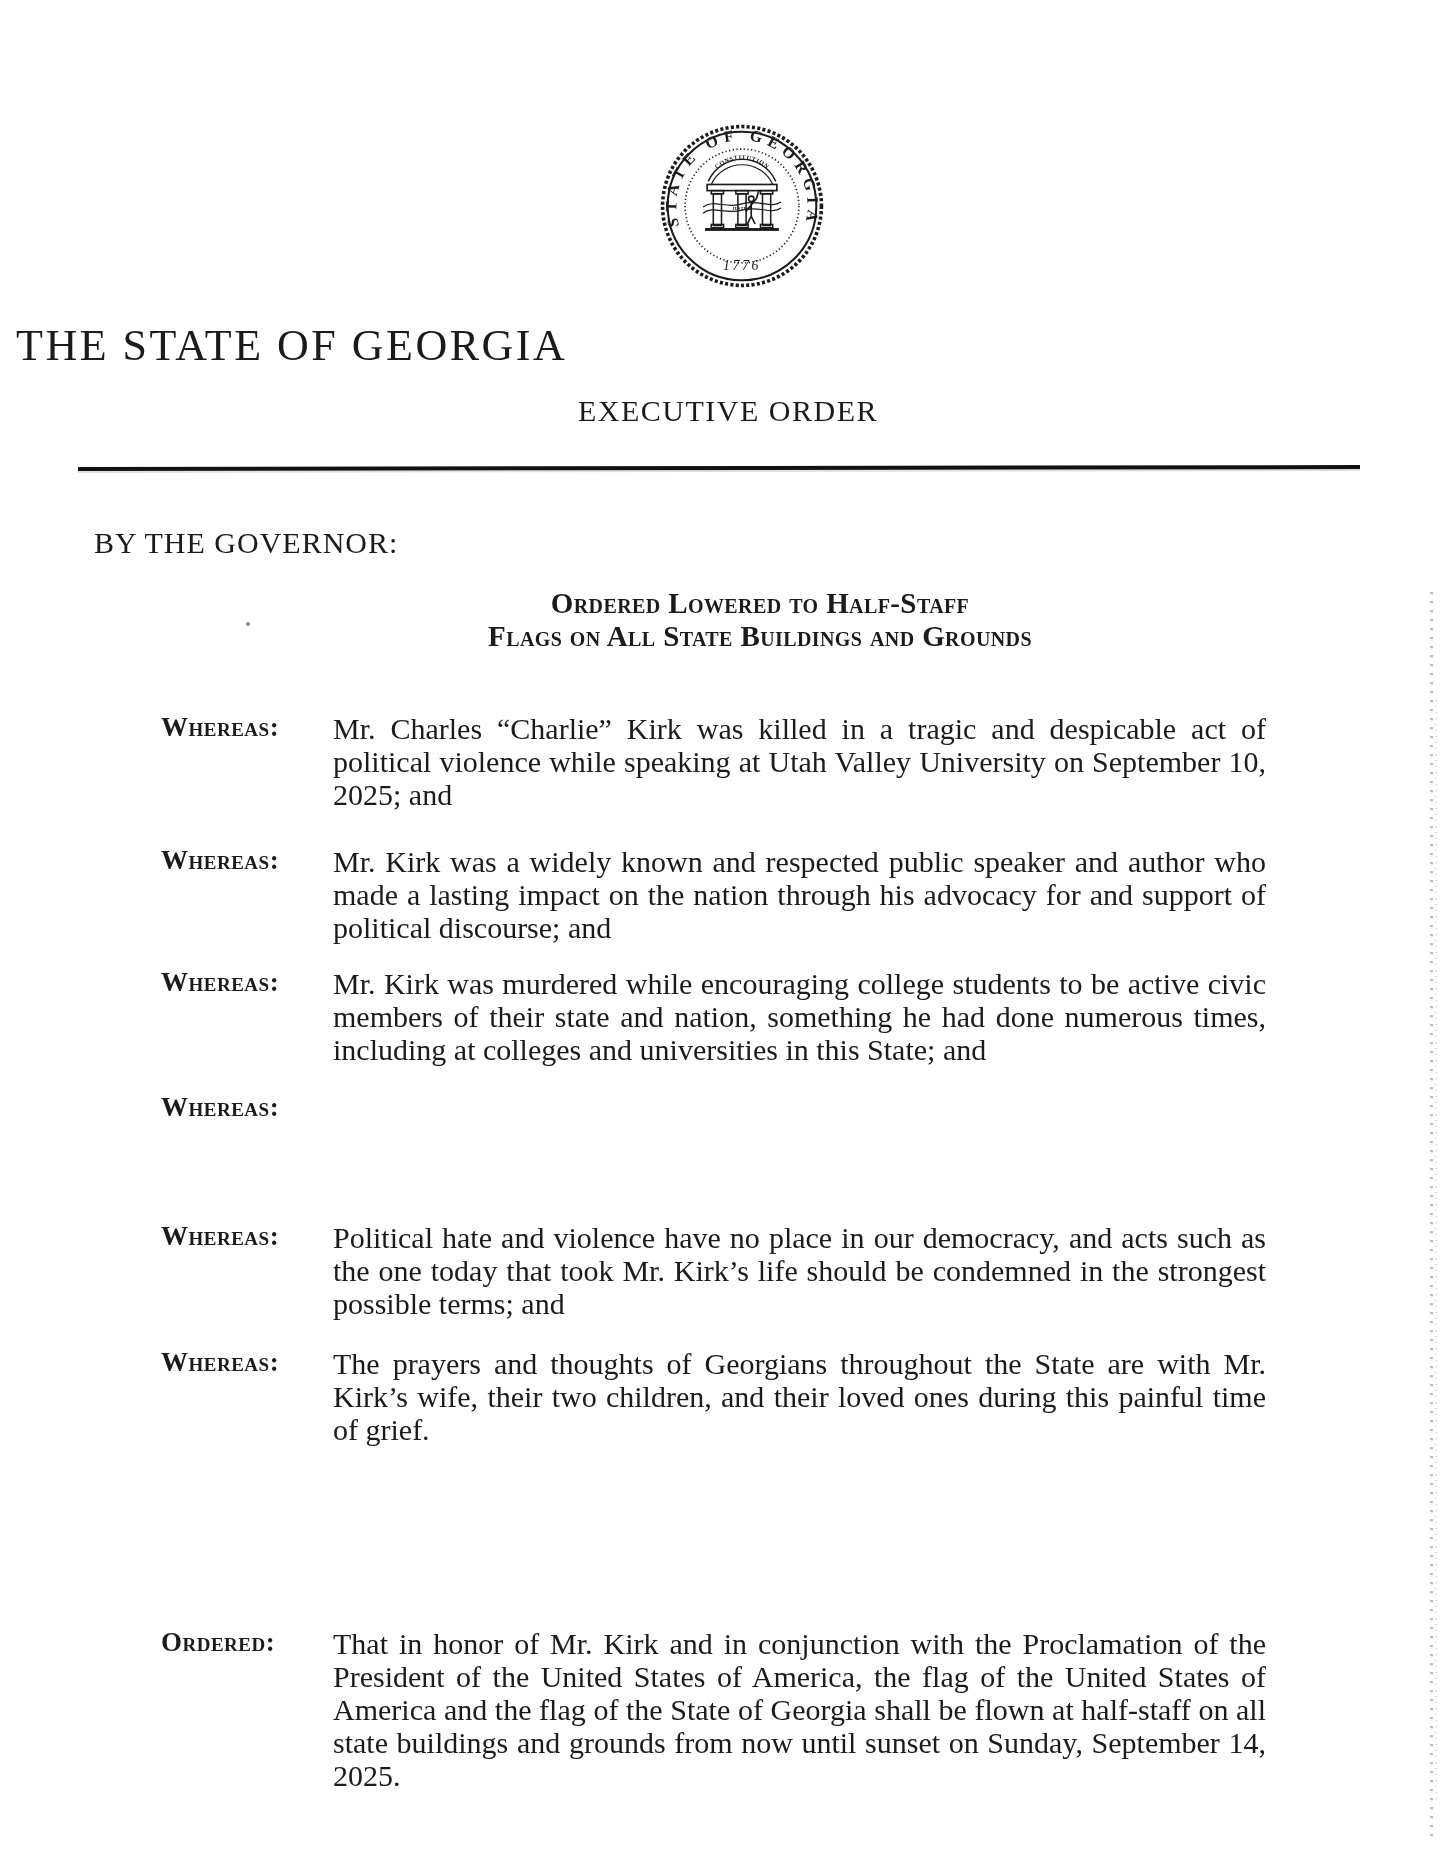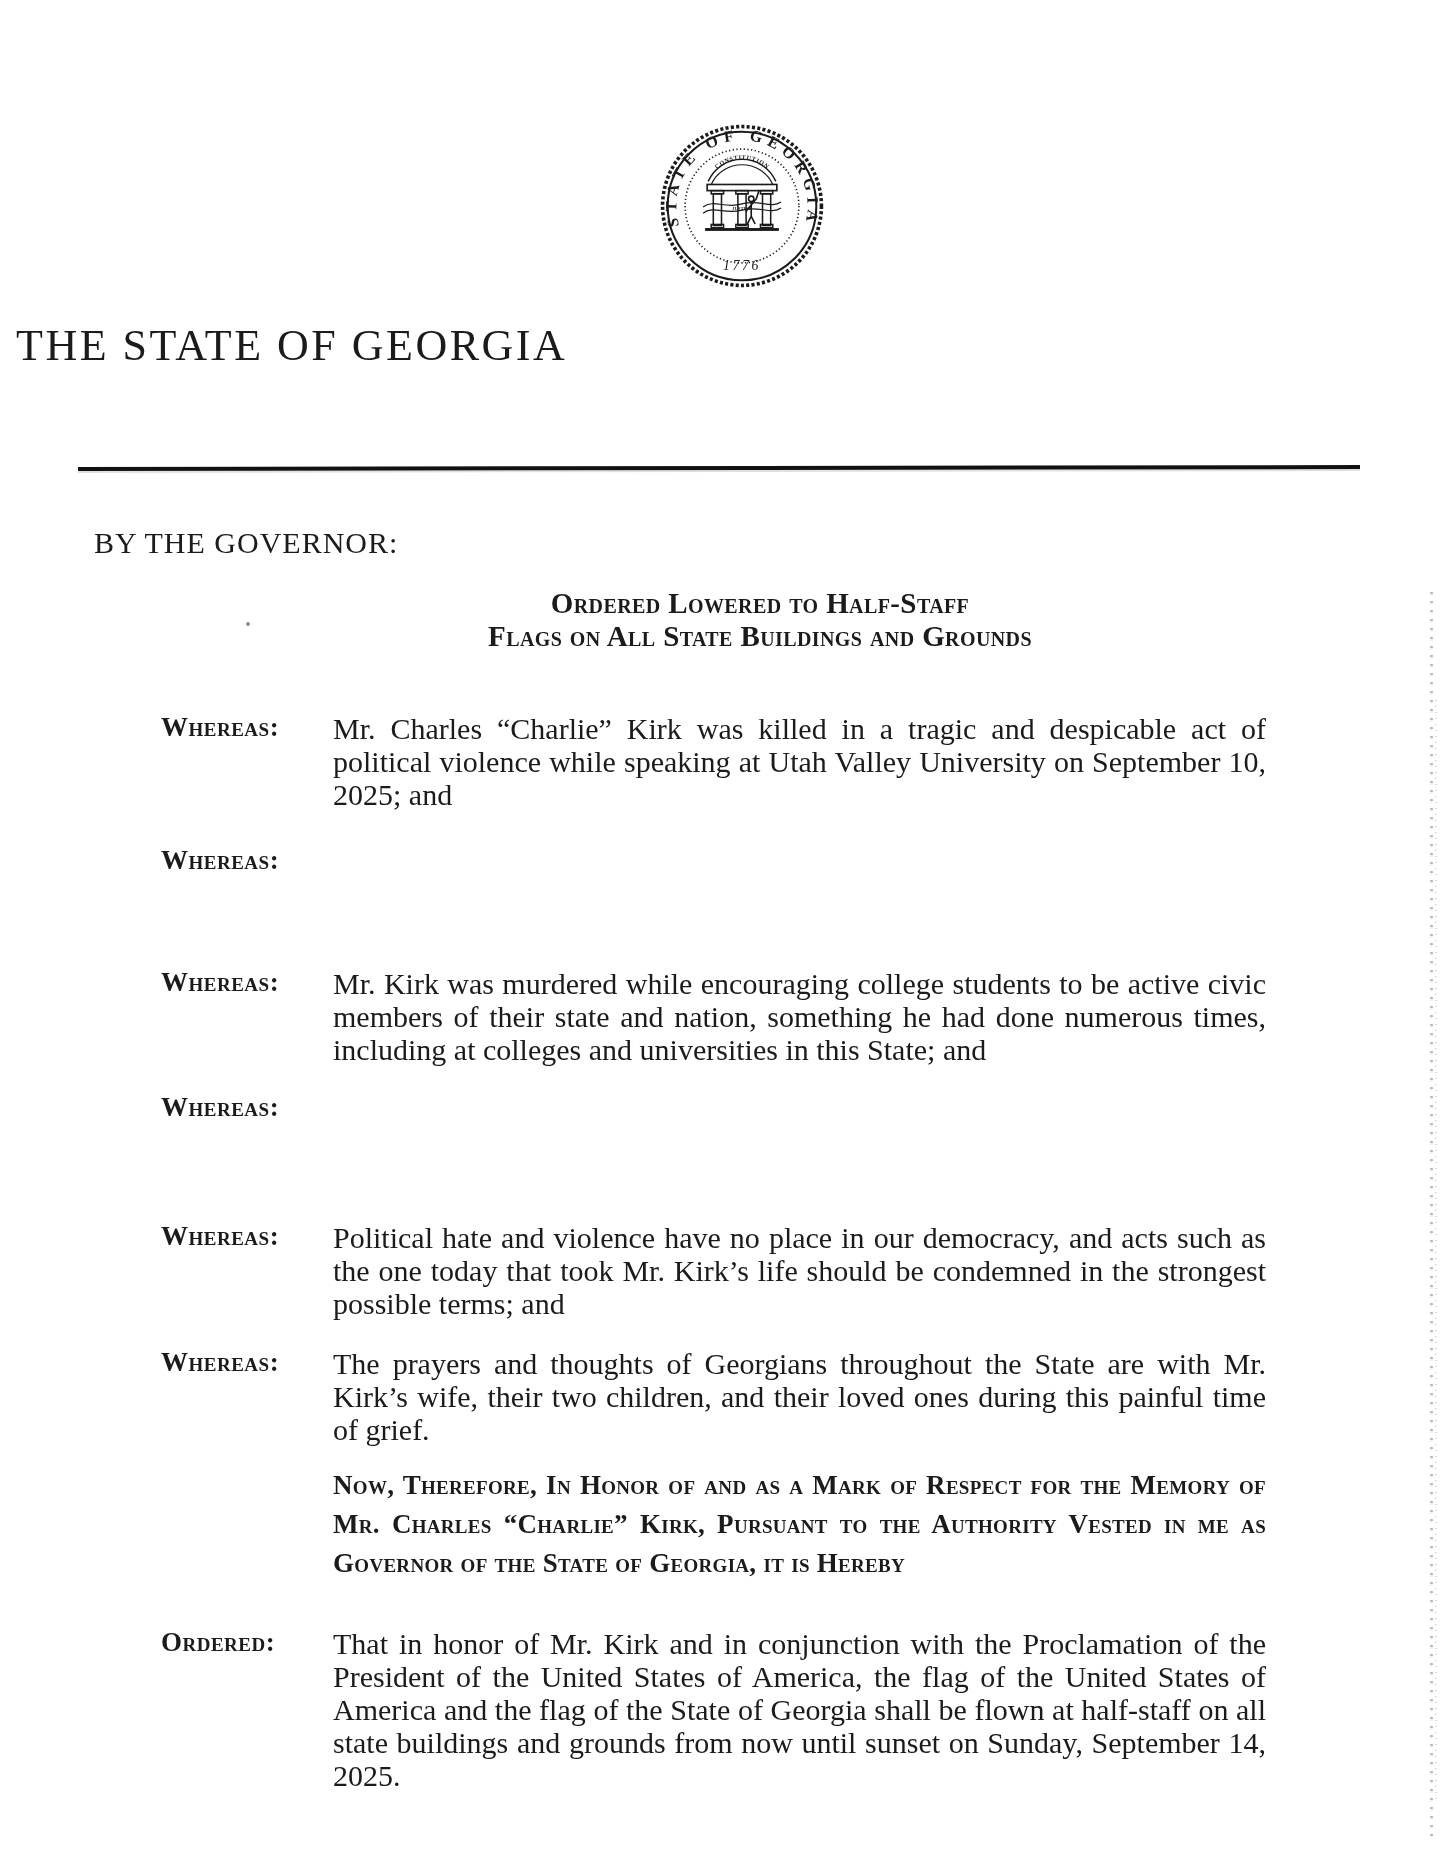--- a/index.html
+++ b/index.html
@@ -114,39 +114,41 @@
     <g class="stroked" stroke-width="1.6" stroke-linecap="round">
       <circle cx="89" cy="74" r="2.6"></circle>
       <path d="M 89,77 L 89,91 M 89,80 L 84,86 M 89,80 L 94,74 M 94,74 L 96.5,66 M 89,91 L 85.5,98 M 89,91 L 92.5,98"></path>
     </g>
 
     <rect x="44" y="102.5" width="72" height="2.8" fill="#1a1a1a"></rect>
     <text x="80" y="143" font-size="13.5" letter-spacing="2.5" text-anchor="middle" font-family="Liberation Serif, DejaVu Serif, serif" font-style="italic">1776</text>
   </svg>
 
   <h1 class="doc-title">THE STATE OF GEORGIA</h1>
+  <h2 class="doc-subtitle">EXECUTIVE ORDER</h2>
 
   <div class="rule"></div>
 
   <p class="byline">BY THE GOVERNOR:</p>
 
   <div class="order-heading">
     <div>Ordered Lowered to Half-Staff</div>
     <div>Flags on All State Buildings and Grounds</div>
   </div>
 
   <div class="noise-dot"></div>
 
   <div class="clause" style="top:712px">
     <span class="clause-label">Whereas:</span>
     <p class="clause-text">Mr. Charles “Charlie” Kirk was killed in a tragic and despicable act of political violence while speaking at Utah Valley University on September 10, 2025; and</p>
   </div>
 
   <div class="clause" style="top:845px">
     <span class="clause-label">Whereas:</span>
+    <p class="clause-text">Mr. Kirk was a widely known and respected public speaker and author who made a lasting impact on the nation through his advocacy for and support of political discourse; and</p>
   </div>
 
   <div class="clause" style="top:967px">
     <span class="clause-label">Whereas:</span>
     <p class="clause-text">Mr. Kirk was murdered while encouraging college students to be active civic members of their state and nation, something he had done numerous times, including at colleges and universities in this State; and</p>
   </div>
 
   <div class="clause" style="top:1092px">
     <span class="clause-label">Whereas:</span>
   </div>
@@ -154,21 +156,20 @@
   <div class="clause" style="top:1221px">
     <span class="clause-label">Whereas:</span>
     <p class="clause-text">Political hate and violence have no place in our democracy, and acts such as the one today that took Mr. Kirk’s life should be condemned in the strongest possible terms; and</p>
   </div>
 
   <div class="clause" style="top:1347px">
     <span class="clause-label">Whereas:</span>
     <p class="clause-text">The prayers and thoughts of Georgians throughout the State are with Mr. Kirk’s wife, their two children, and their loved ones during this painful time of grief.</p>
   </div>
 
-  <p class="therefore">Now, Therefore, In Honor of and as a Mark of Respect for the Memory of Mr. Charles “Charlie” Kirk, Pursuant to the Authority Vested in me as Governor of the State of Georgia, it is Hereby</p>
 
   <div class="clause" style="top:1627px">
     <span class="clause-label">Ordered:</span>
     <p class="clause-text">That in honor of Mr. Kirk and in conjunction with the Proclamation of the President of the United States of America, the flag of the United States of America and the flag of the State of Georgia shall be flown at half-staff on all state buildings and grounds from now until sunset on Sunday, September 14, 2025.</p>
   </div>
 
   <div class="scan-edge"></div>
   <div class="scan-edge2"></div>
 
 </div>

